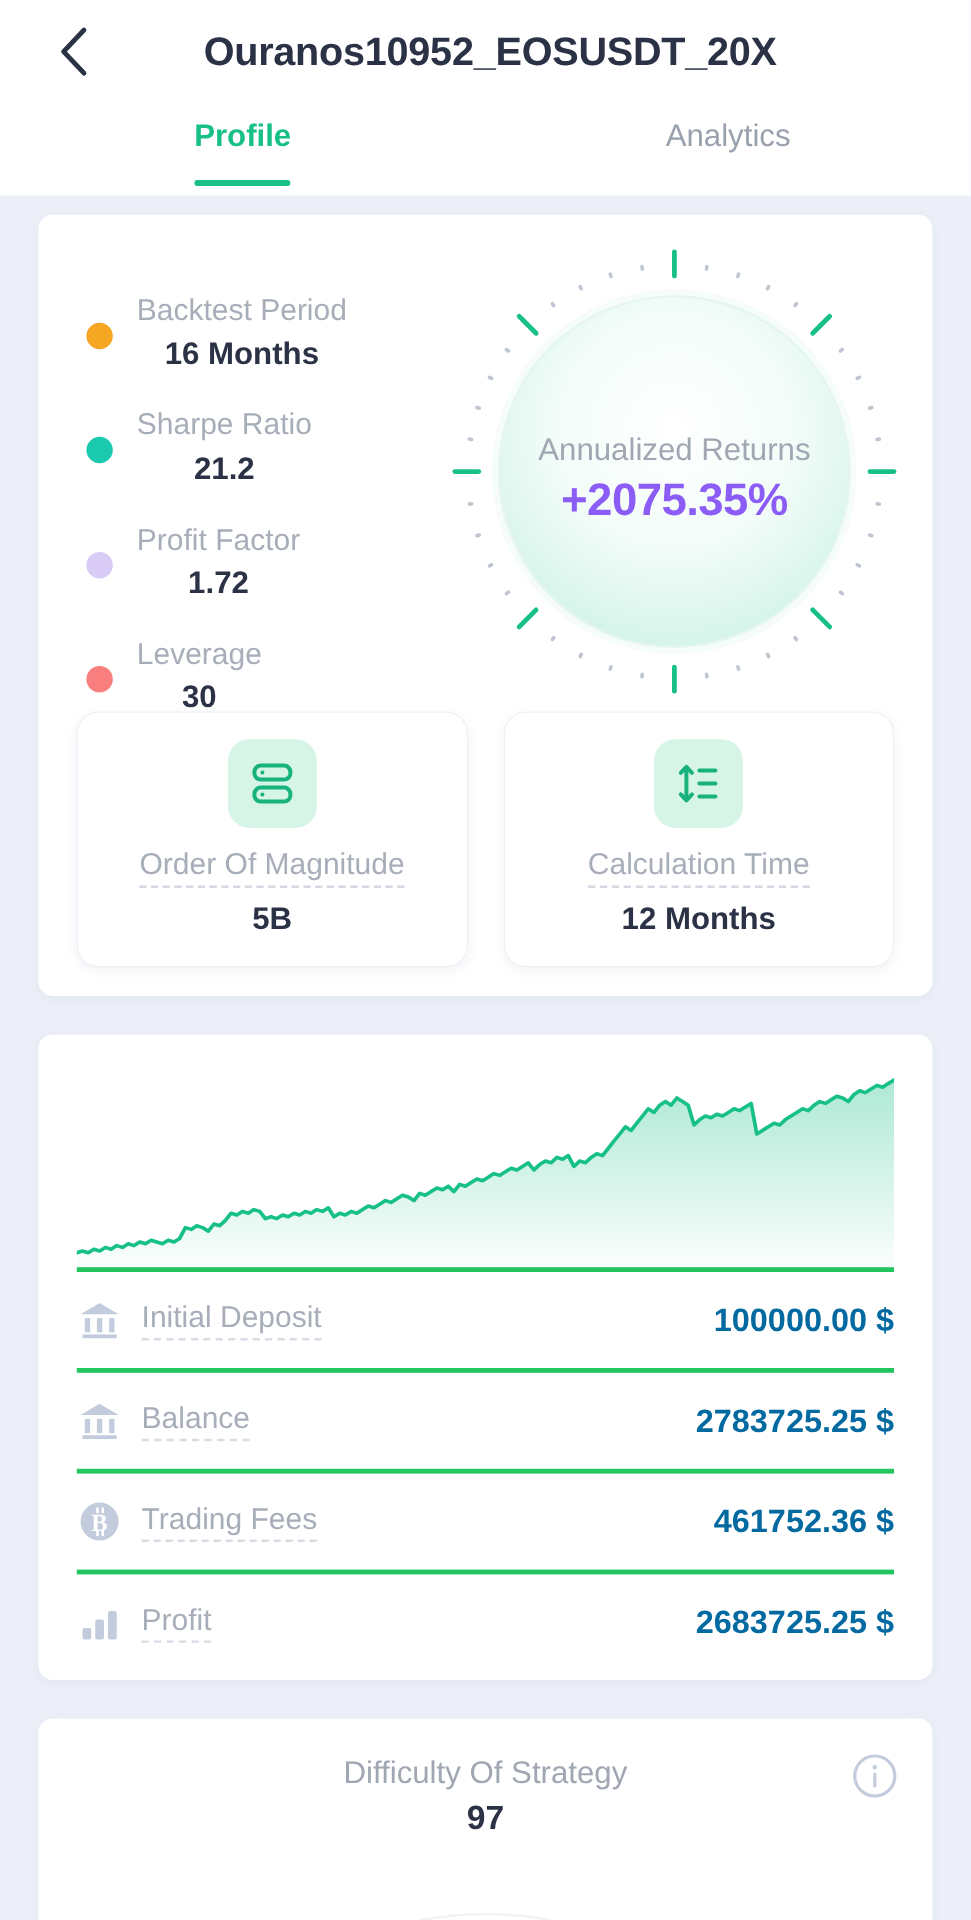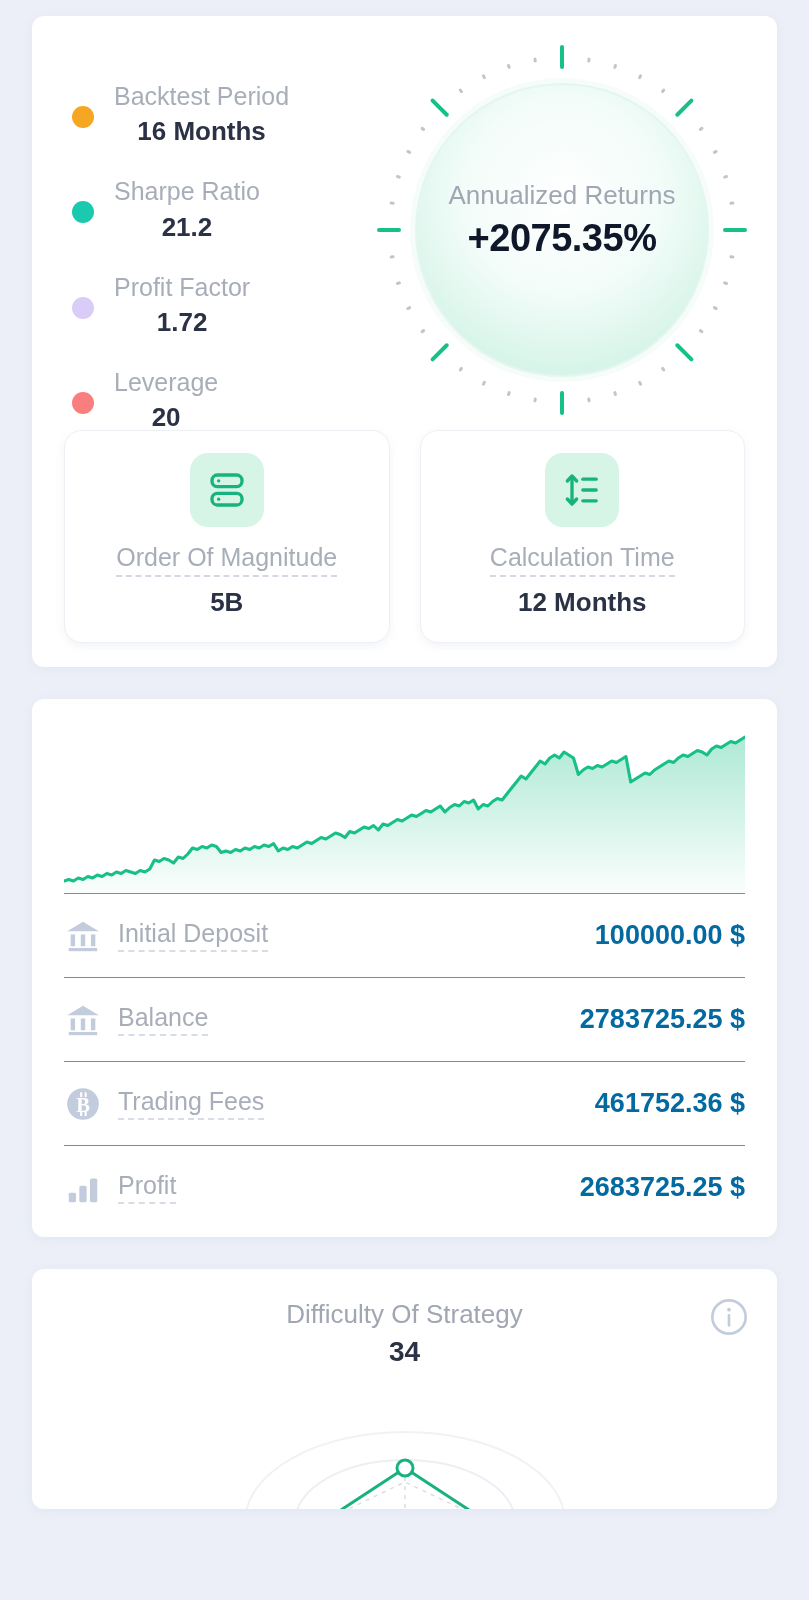--- a/index.html
+++ b/index.html
@@ -87,25 +87,25 @@
   .stat-value { font-size: 26px; color: #2b3245; font-weight: bold; line-height: 1.35; text-align: center; }
 
   .gauge-wrap {
     position: absolute;
     left: 320px; top: 0;
     width: 420px; height: 392px;
   }
   .gauge-wrap svg { position: absolute; left: 0; top: 0; }
   .gauge-text {
     position: absolute;
-    left: 0; right: 0; top: 146px;
+    left: 0; right: 0; top: 162px;
     text-align: center;
   }
   .gauge-label { font-size: 26px; color: #a0a6b2; margin-bottom: 6px; }
-  .gauge-value { font-size: 38px; font-weight: bold; color: #0f172a; letter-spacing: -0.5px; }
+  .gauge-value { font-size: 38px; font-weight: bold; color: #8b5cf6; letter-spacing: -0.5px; }
 
   
   .mini-row { display: flex; gap: 30px; padding: 0 32px; margin-top: 4px; }
   .mini-card {
     flex: 1;
     background: #fff;
     border: 1px solid #eef0f5;
     border-radius: 18px;
     box-shadow: 0 3px 9px rgba(120,135,170,0.10);
     padding: 22px 10px 24px;
@@ -127,21 +127,21 @@
 
   
   .card-chart { margin-top: 32px; padding: 26px 0 8px; }
   .equity { padding: 0 32px; height: 168px; }
   .equity svg { display: block; width: 100%; height: 168px; }
 
   .fin-rows { padding: 0 32px; }
   .fin-row {
     display: flex; align-items: center;
     height: 84px;
-    border-top: 1px solid #22c55e;
+    border-top: 4px solid #22c55e;
   }
   .fin-icon { width: 54px; flex: none; display: flex; align-items: center; }
   .fin-label {
     font-size: 25px; color: #a8aeb9;
     border-bottom: 2px dashed #d8dce5;
     padding-bottom: 2px;
   }
   .fin-value { margin-left: auto; font-size: 27px; font-weight: bold; color: #0369a1; }
 
   
@@ -154,20 +154,40 @@
     width: 40px; height: 40px; cursor: pointer;
   }
   .radar-area { position: relative; height: 140px; margin-top: 4px; }
   .radar-area svg { position: absolute; left: 50%; transform: translateX(-50%); top: 0; }
 </style>
 </head>
 <body>
 
 <div class="screen">
 
+  <div class="header">
+    <div class="titlebar">
+      <div class="back-btn">
+        <span>
+          <svg width="26" height="42" viewBox="0 0 26 42">
+            <path d="M22 3 L5 21 L22 39" fill="none" stroke="#2b3245" stroke-width="4" stroke-linecap="round" stroke-linejoin="round"></path>
+          </svg>
+        </span>
+      </div>
+      <div class="page-title">Ouranos10952_EOSUSDT_20X</div>
+    </div>
+    <div class="tabs">
+      <div class="tab active">
+        <span>Profile</span>
+      </div>
+      <div class="tab">
+        <span>Analytics</span>
+      </div>
+    </div>
+  </div>
 
   <div class="card card-top">
     <div class="top-row">
 
       <div class="stats">
         <div class="stat">
           <span class="dot" style="background:#f5a623"></span>
           <span class="stat-text">
             <span class="stat-label">Backtest Period</span>
             <span class="stat-value">16 Months</span>
@@ -184,21 +204,21 @@
           <span class="dot" style="background:#d9cdf7"></span>
           <span class="stat-text">
             <span class="stat-label">Profit Factor</span>
             <span class="stat-value">1.72</span>
           </span>
         </div>
         <div class="stat">
           <span class="dot" style="background:#f97f7f"></span>
           <span class="stat-text">
             <span class="stat-label">Leverage</span>
-            <span class="stat-value">20</span>
+            <span class="stat-value">30</span>
           </span>
         </div>
       </div>
 
       <div class="gauge-wrap">
         <svg width="420" height="392" viewBox="0 0 420 392">
           <defs>
             <radialGradient id="gfill" cx="50%" cy="38%" r="62%">
               <stop offset="0%" stop-color="#ffffff"></stop>
               <stop offset="55%" stop-color="#f2fcf8"></stop>
@@ -360,21 +380,21 @@
   <div class="card card-diff">
     <div class="info-icon">
       <svg width="40" height="40" viewBox="0 0 24 24" fill="none" stroke="#c3ccdc" stroke-width="1.6">
         <circle cx="12" cy="12" r="10"></circle>
         <line x1="12" y1="11" x2="12" y2="17" stroke-linecap="round"></line>
         <circle cx="12" cy="7.6" r="1.1" fill="#c3ccdc" stroke="none"></circle>
       </svg>
     </div>
     <div class="diff-head">
       <div class="diff-title">Difficulty Of Strategy</div>
-      <div class="diff-score">34</div>
+      <div class="diff-score">97</div>
     </div>
     <div class="radar-area">
       <svg width="420" height="140" viewBox="0 0 420 140">
         <ellipse cx="210" cy="150" rx="160" ry="90" fill="none" stroke="#f0f2f6" stroke-width="2"></ellipse>
         <ellipse cx="210" cy="150" rx="110" ry="62" fill="none" stroke="#eceff4" stroke-width="2"></ellipse>
         <path d="M210 96 L210 150" stroke="#d9dde5" stroke-width="1.5" stroke-dasharray="4 5"></path>
         <path d="M110 140 L310 140" stroke="#d9dde5" stroke-width="1.5" stroke-dasharray="4 5"></path>
         <path d="M130 148 L210 110 L290 148" fill="none" stroke="#d9dde5" stroke-width="1.5" stroke-dasharray="4 5"></path>
         <path d="M120 155 L210 96 L300 155" fill="none" stroke="#17b27d" stroke-width="3" stroke-linejoin="round" stroke-linecap="round"></path>
         <circle cx="210" cy="96" r="8" fill="#ffffff" stroke="#17b27d" stroke-width="3"></circle>

